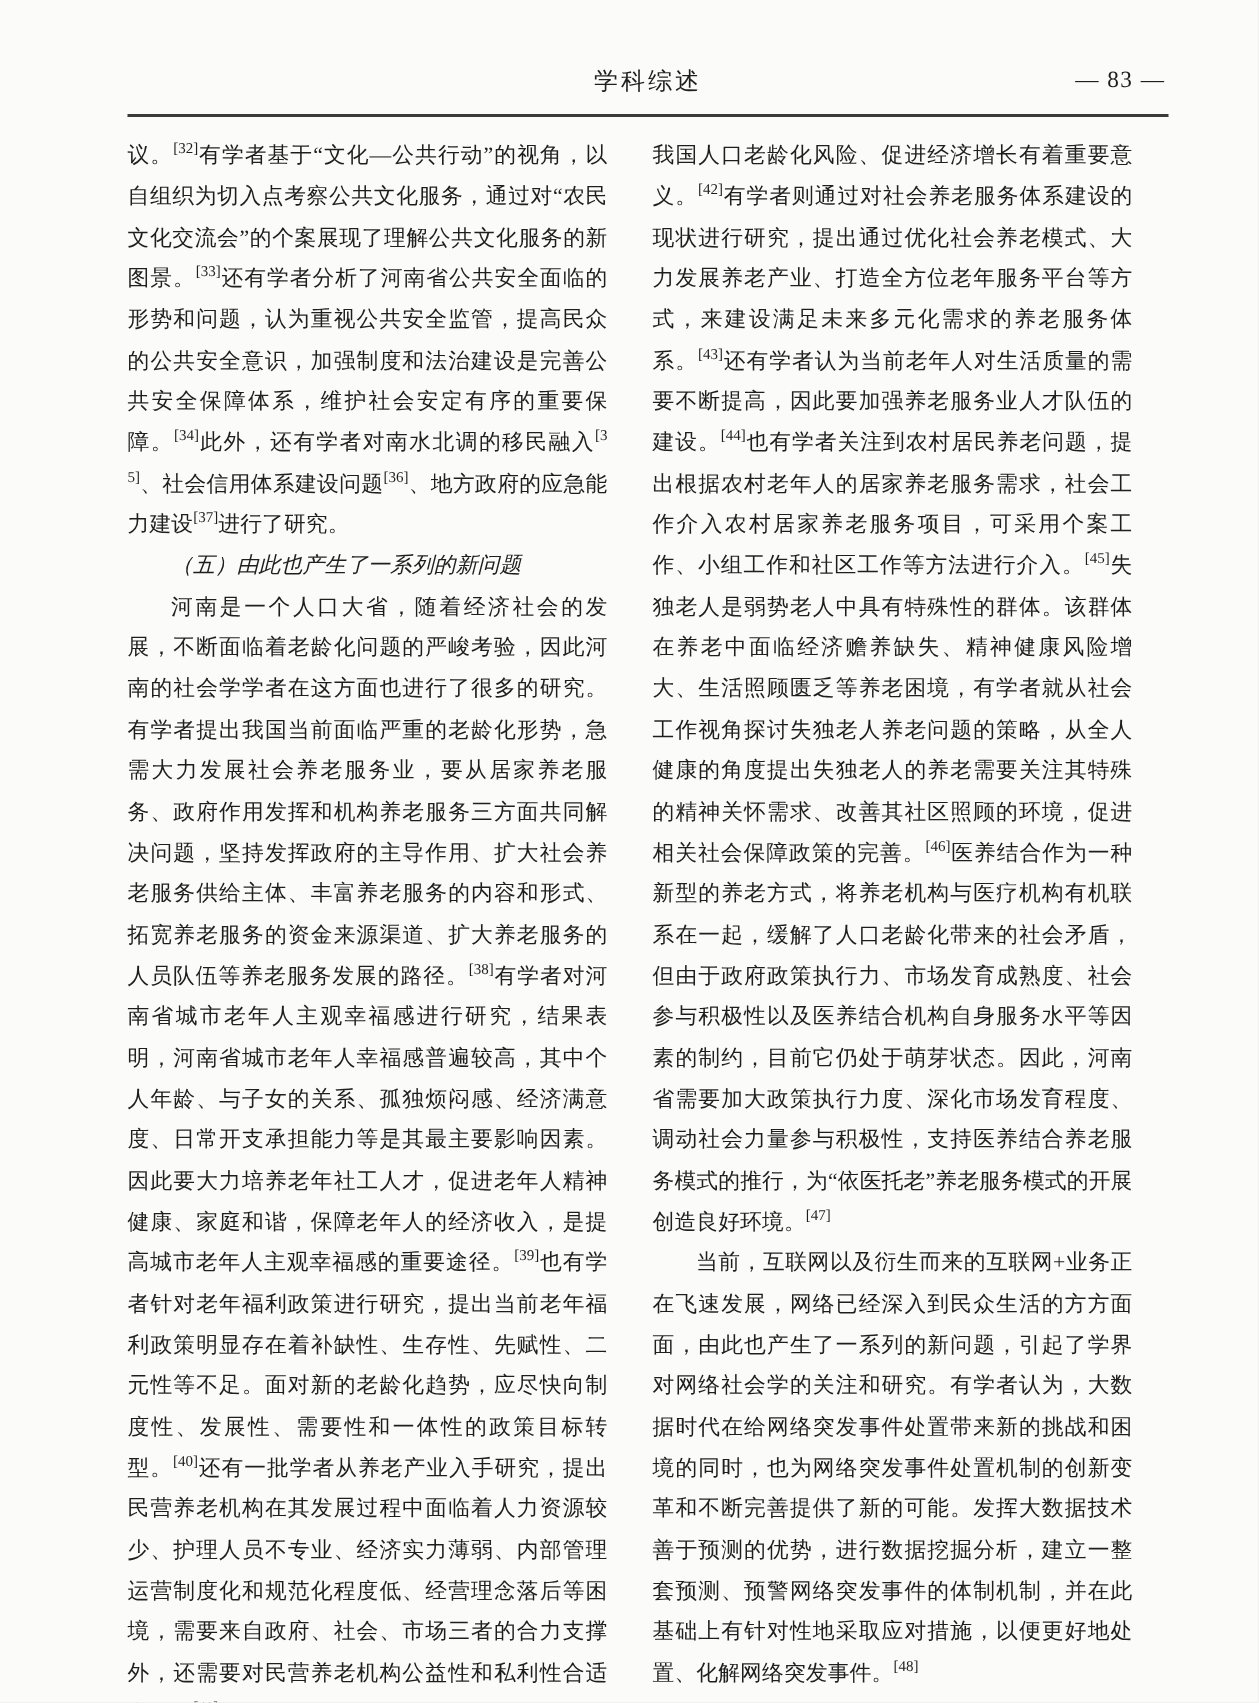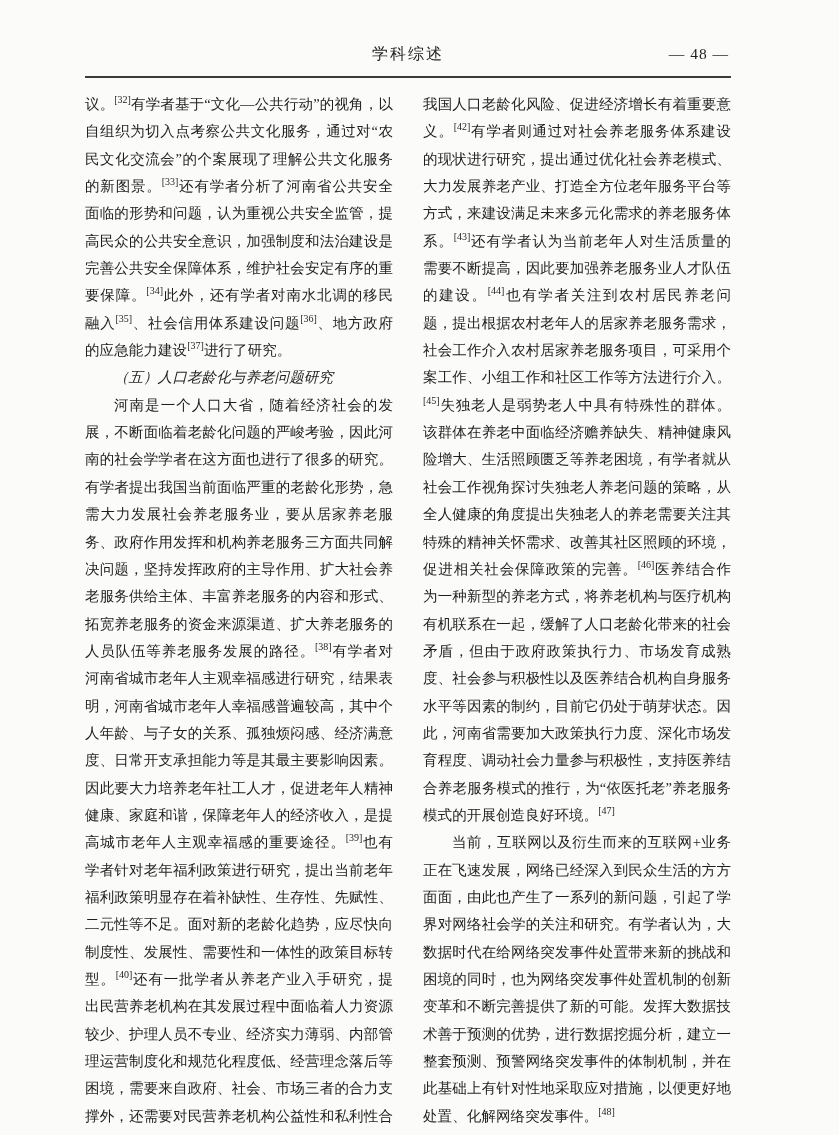--- a/index.html
+++ b/index.html
@@ -7,21 +7,21 @@
     padding: 0;
     background: #e9e9e7;
   }
   .page {
     position: relative;
     width: 839px;
     height: 1135px;
     margin: 0 auto;
     background: #fbfbf9;
     box-sizing: border-box;
-    padding: 44px 108px 0 85px;
+    padding: 44px 60px 0 85px;
     font-family: "Liberation Serif", "DejaVu Serif", serif;
     color: #1e1e1e;
     overflow: hidden;
   }
   .page-header {
     position: relative;
     height: 24px;
   }
   .header-title {
     position: absolute;
@@ -76,28 +76,28 @@
     letter-spacing: 0;
     vertical-align: super;
   }
 </style>
 </head>
 <body>
 
 <div class="page">
   <div class="page-header">
     <div class="header-title">学科综述</div>
-    <div class="header-pageno">— 48 —</div>
+    <div class="header-pageno">— 83 —</div>
   </div>
   <hr class="header-rule">
 
   <div class="article-body">
     <div class="column">
         <p class="para"><span>议。</span><sup class="cite">[32]</sup><span>有学者基于“文化—公共行动”的视角，以自组织为切入点考察公共文化服务，通过对“农民文化交流会”的个案展现了理解公共文化服务的新图景。</span><sup class="cite">[33]</sup><span>还有学者分析了河南省公共安全面临的形势和问题，认为重视公共安全监管，提高民众的公共安全意识，加强制度和法治建设是完善公共安全保障体系，维护社会安定有序的重要保障。</span><sup class="cite">[34]</sup><span>此外，还有学者对南水北调的移民融入</span><sup class="cite">[35]</sup><span>、社会信用体系建设问题</span><sup class="cite">[36]</sup><span>、地方政府的应急能力建设</span><sup class="cite">[37]</sup><span>进行了研究。</span></p>
-        <p class="heading">（五）人口老龄化与养老问题研究</p>
+        <p class="heading">（五）由此也产生了一系列的新问题</p>
         <p class="para indent"><span>河南是一个人口大省，随着经济社会的发展，不断面临着老龄化问题的严峻考验，因此河南的社会学学者在这方面也进行了很多的研究。有学者提出我国当前面临严重的老龄化形势，急需大力发展社会养老服务业，要从居家养老服务、政府作用发挥和机构养老服务三方面共同解决问题，坚持发挥政府的主导作用、扩大社会养老服务供给主体、丰富养老服务的内容和形式、拓宽养老服务的资金来源渠道、扩大养老服务的人员队伍等养老服务发展的路径。</span><sup class="cite">[38]</sup><span>有学者对河南省城市老年人主观幸福感进行研究，结果表明，河南省城市老年人幸福感普遍较高，其中个人年龄、与子女的关系、孤独烦闷感、经济满意度、日常开支承担能力等是其最主要影响因素。因此要大力培养老年社工人才，促进老年人精神健康、家庭和谐，保障老年人的经济收入，是提高城市老年人主观幸福感的重要途径。</span><sup class="cite">[39]</sup><span>也有学者针对老年福利政策进行研究，提出当前老年福利政策明显存在着补缺性、生存性、先赋性、二元性等不足。面对新的老龄化趋势，应尽快向制度性、发展性、需要性和一体性的政策目标转型。</span><sup class="cite">[40]</sup><span>还有一批学者从养老产业入手研究，提出民营养老机构在其发展过程中面临着人力资源较少、护理人员不专业、经济实力薄弱、内部管理运营制度化和规范化程度低、经营理念落后等困境，需要来自政府、社会、市场三者的合力支撑外，还需要对民营养老机构公益性和私利性合适定位。</span><sup class="cite">[41]</sup></p>
       </div>
     <div class="column">
         <p class="para"><span>我国人口老龄化风险、促进经济增长有着重要意义。</span><sup class="cite">[42]</sup><span>有学者则通过对社会养老服务体系建设的现状进行研究，提出通过优化社会养老模式、大力发展养老产业、打造全方位老年服务平台等方式，来建设满足未来多元化需求的养老服务体系。</span><sup class="cite">[43]</sup><span>还有学者认为当前老年人对生活质量的需要不断提高，因此要加强养老服务业人才队伍的建设。</span><sup class="cite">[44]</sup><span>也有学者关注到农村居民养老问题，提出根据农村老年人的居家养老服务需求，社会工作介入农村居家养老服务项目，可采用个案工作、小组工作和社区工作等方法进行介入。</span><sup class="cite">[45]</sup><span>失独老人是弱势老人中具有特殊性的群体。该群体在养老中面临经济赡养缺失、精神健康风险增大、生活照顾匮乏等养老困境，有学者就从社会工作视角探讨失独老人养老问题的策略，从全人健康的角度提出失独老人的养老需要关注其特殊的精神关怀需求、改善其社区照顾的环境，促进相关社会保障政策的完善。</span><sup class="cite">[46]</sup><span>医养结合作为一种新型的养老方式，将养老机构与医疗机构有机联系在一起，缓解了人口老龄化带来的社会矛盾，但由于政府政策执行力、市场发育成熟度、社会参与积极性以及医养结合机构自身服务水平等因素的制约，目前它仍处于萌芽状态。因此，河南省需要加大政策执行力度、深化市场发育程度、调动社会力量参与积极性，支持医养结合养老服务模式的推行，为“依医托老”养老服务模式的开展创造良好环境。</span><sup class="cite">[47]</sup></p>
         <p class="para indent"><span>当前，互联网以及衍生而来的互联网+业务正在飞速发展，网络已经深入到民众生活的方方面面，由此也产生了一系列的新问题，引起了学界对网络社会学的关注和研究。有学者认为，大数据时代在给网络突发事件处置带来新的挑战和困境的同时，也为网络突发事件处置机制的创新变革和不断完善提供了新的可能。发挥大数据技术善于预测的优势，进行数据挖掘分析，建立一整套预测、预警网络突发事件的体制机制，并在此基础上有针对性地采取应对措施，以便更好地处置、化解网络突发事件。</span><sup class="cite">[48]</sup></p>
       </div>
   </div>
 </div>
 
 </body></html>

